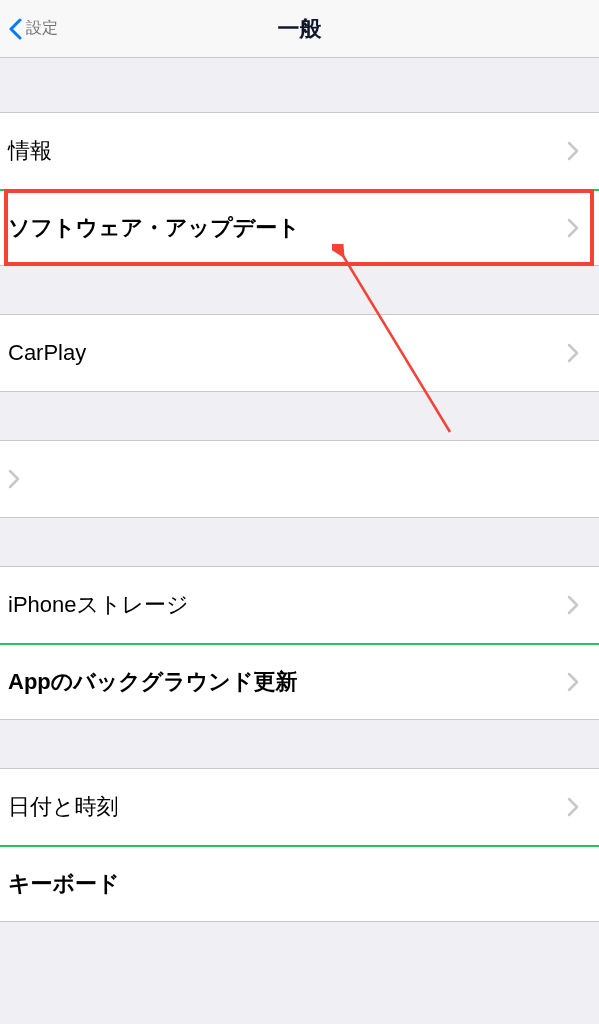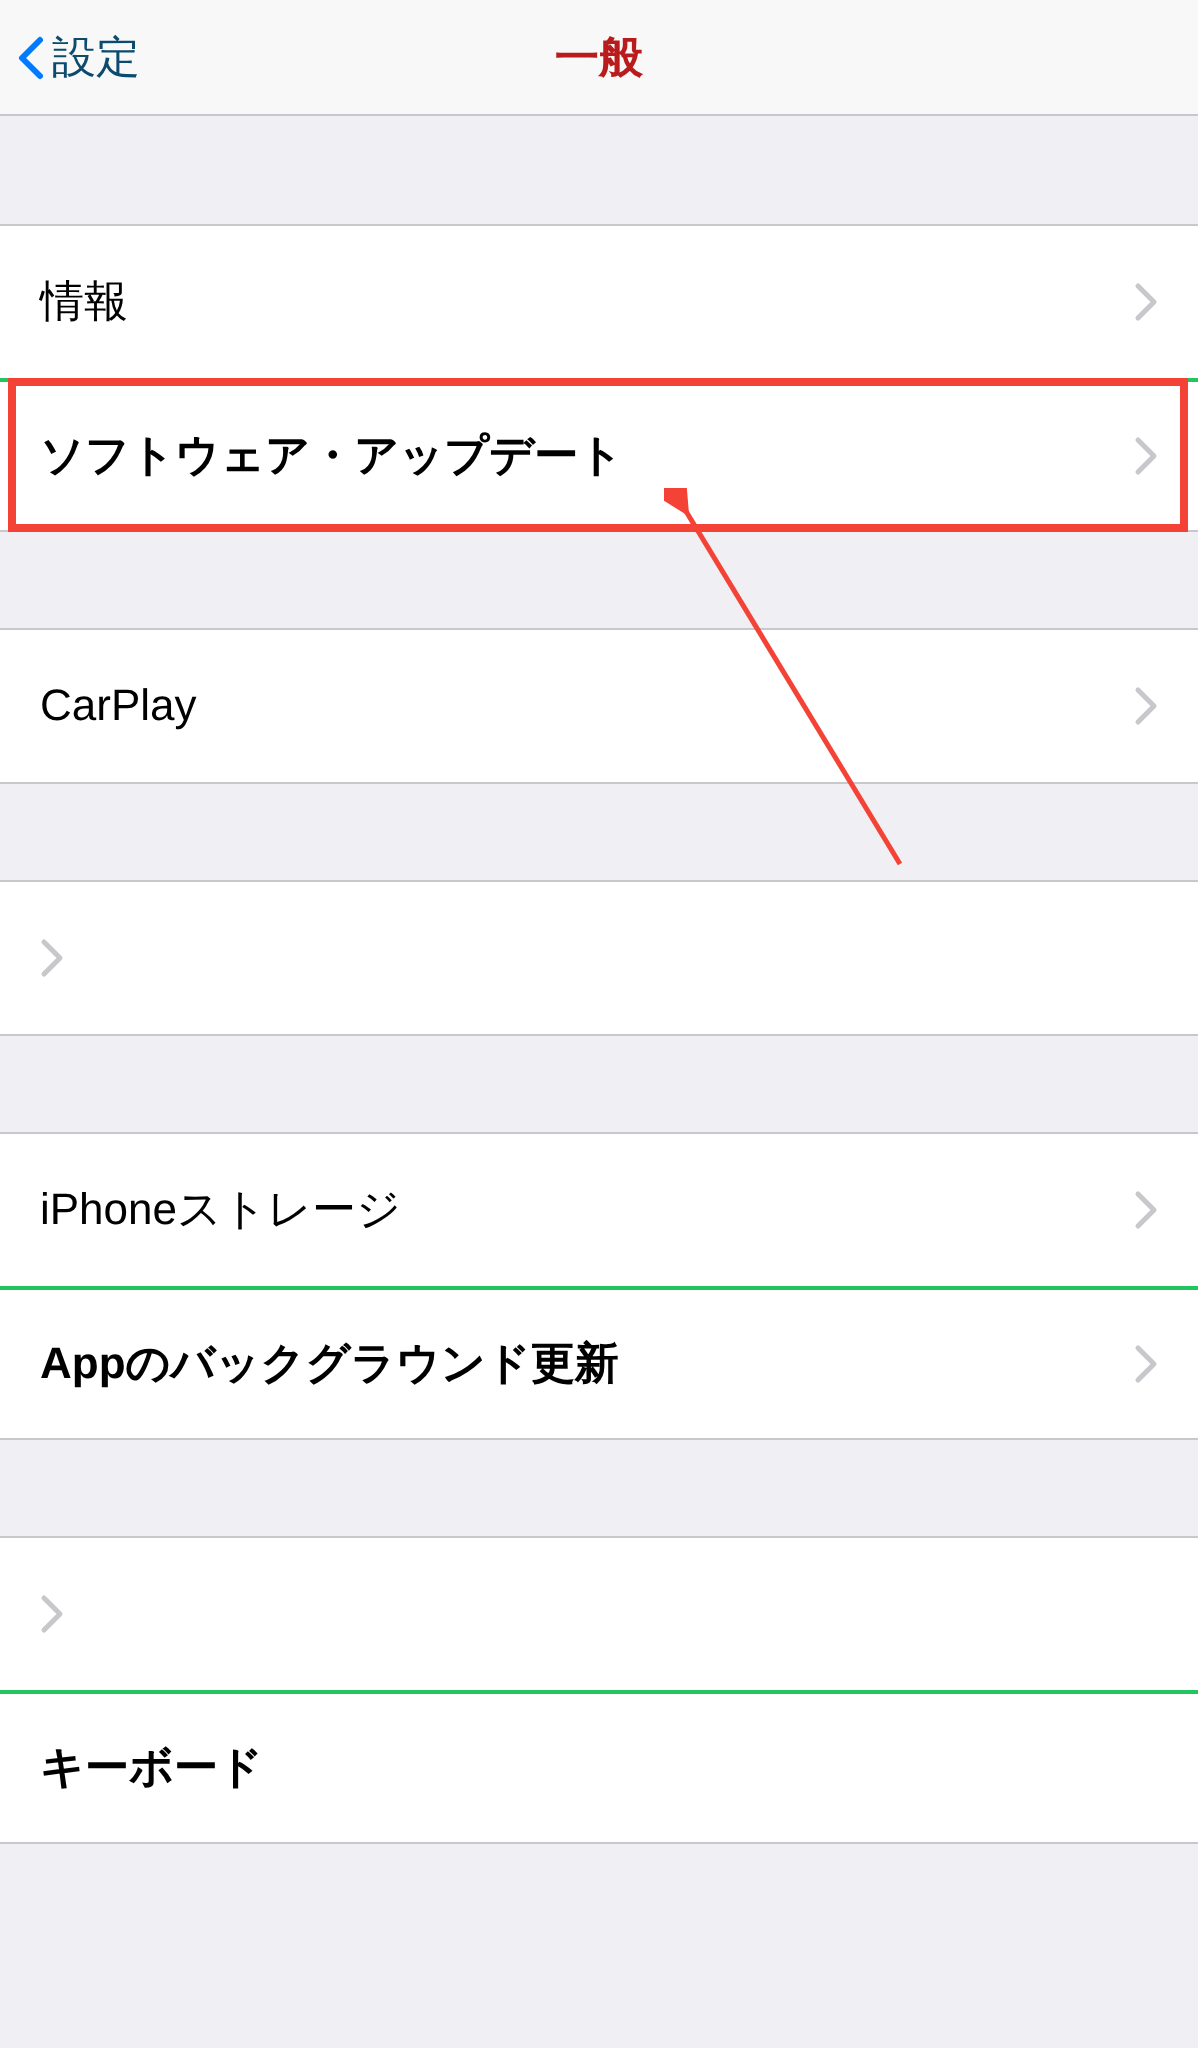--- a/index.html
+++ b/index.html
@@ -18,53 +18,53 @@
       align-items: center;
       justify-content: center;
       position: relative;
       border-bottom: 1px solid #c8c7cc;
     }
     .back-button {
       position: absolute;
       left: 8px;
       display: flex;
       align-items: center;
-      color: #0c4a6e;
-      font-size: 22px;
+      color: #737373;
+      font-size: 16px;
       cursor: pointer;
     }
     .back-chevron {
       width: 14px;
       height: 22px;
       margin-right: 4px;
     }
     .back-chevron svg {
       display: block;
     }
     .nav-title {
       font-size: 22px;
       font-weight: 600;
-      color: #b91c1c;
+      color: #0f172a;
     }
     .section-gap {
       height: 54px;
     }
     .section-gap-small {
       height: 48px;
     }
     .list-group {
       background: #fff;
       border-top: 1px solid #c8c7cc;
       border-bottom: 1px solid #c8c7cc;
     }
     .list-item {
       display: flex;
       align-items: center;
       justify-content: space-between;
-      padding: 0 20px 0 20px;
+      padding: 0 20px 0 8px;
       height: 76px;
       position: relative;
       cursor: pointer;
     }
     .list-item + .list-item {
       border-top: 2px solid #22c55e;
       font-weight: bold;
     }
     .list-item-label {
       font-size: 22px;
@@ -177,20 +177,21 @@
           <polyline points="2,2 10,10 2,18"></polyline>
         </svg>
     </span>
   </div>
 </div>
 
 <div class="section-gap-small"></div>
 
 <div class="list-group">
   <div class="list-item">
+    <span class="list-item-label">日付と時刻</span>
     <span class="chevron">
       <svg viewBox="0 0 12 20" fill="none" stroke="#c7c7cc" stroke-width="2.5" stroke-linecap="round" stroke-linejoin="round">
           <polyline points="2,2 10,10 2,18"></polyline>
         </svg>
     </span>
   </div>
   <div class="list-item">
     <span class="list-item-label">キーボード</span>
 
   </div>

